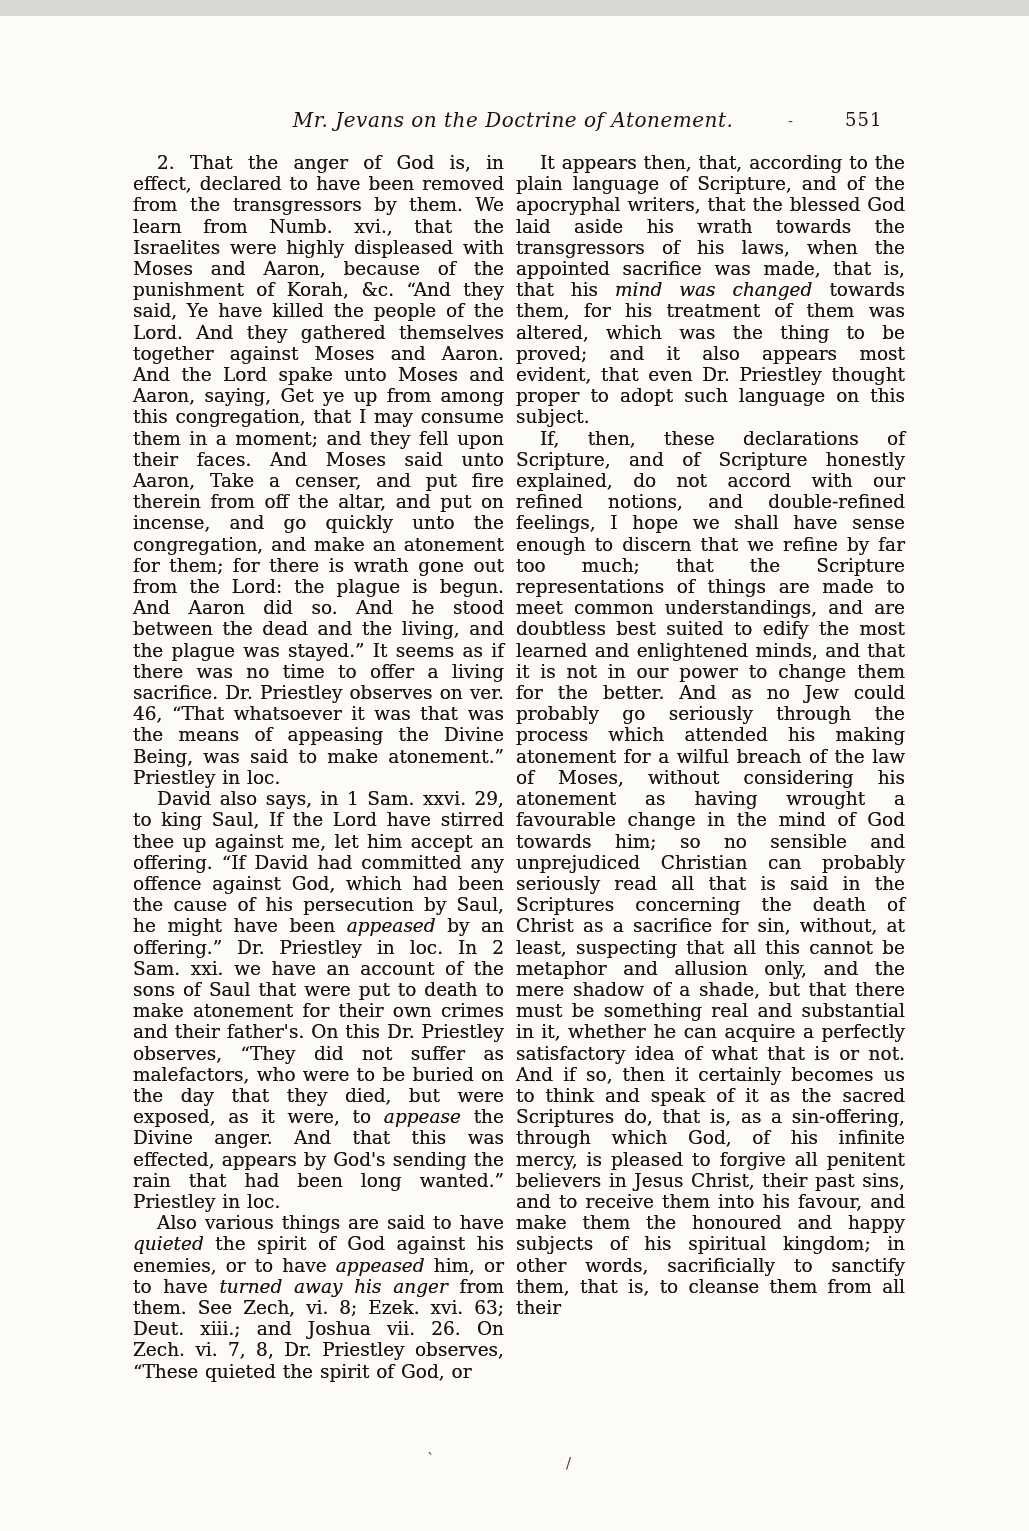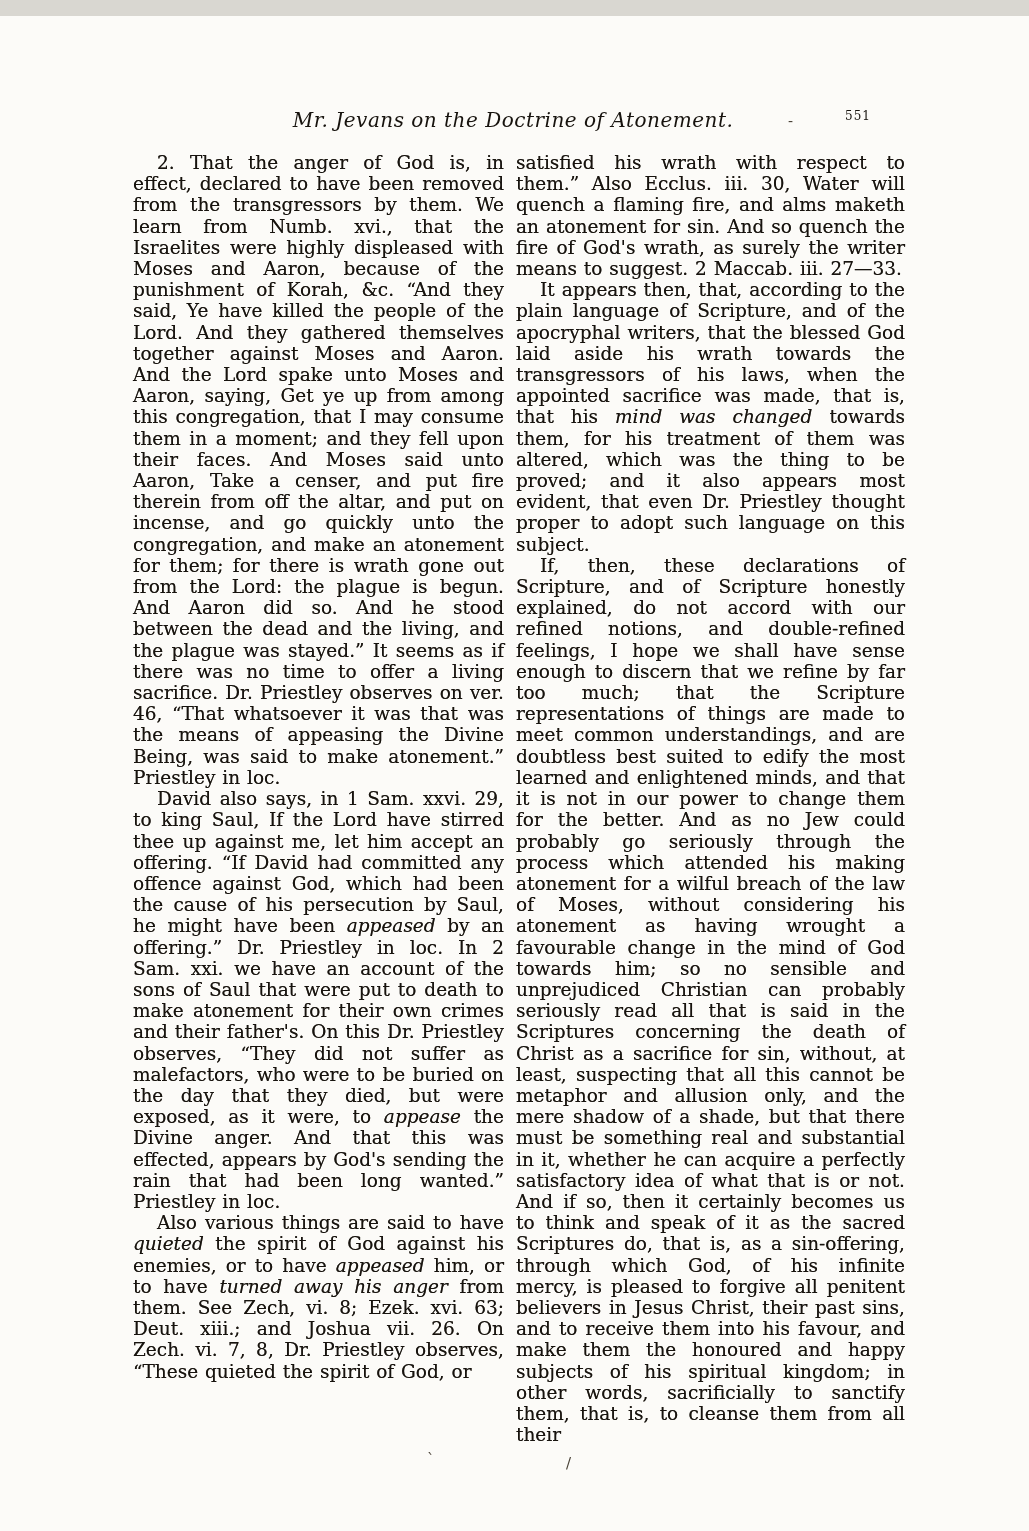--- a/index.html
+++ b/index.html
@@ -16,21 +16,21 @@
   .running-title{
     position:absolute;top:92px;left:133px;width:760px;
     text-align:center;
     font-style:italic;
     font-size:20px;
     letter-spacing:.5px;
     white-space:nowrap;
   }
   .page-number{
     position:absolute;top:93px;left:845px;
-    font-size:12px;letter-spacing:1px;
+    font-size:18px;letter-spacing:1px;
   }
   .columns{
     position:absolute;top:136px;left:133px;width:772px;
     display:flex;gap:12px;
   }
   .col{
     text-align:justify;
     font-size:18.5px;
     line-height:21.2px;
     word-spacing:1px;
@@ -58,21 +58,20 @@
   <div class="running-title">Mr. Jevans on the Doctrine of Atonement.</div>
   <div class="page-number">551</div>
 
   <div class="columns">
     <div class="col col-left" id="col-left">
         <p class="para indent"><span>2. That the anger of God is, in effect, declared to have been removed from the transgressors by them. We learn from Numb. xvi., that the Israelites were highly displeased with Moses and Aaron, because of the punishment of Korah, &amp;c. “And they said, Ye have killed the people of the Lord. And they gathered themselves together against Moses and Aaron. And the Lord spake unto Moses and Aaron, saying, Get ye up from among this congregation, that I may consume them in a moment; and they fell upon their faces. And Moses said unto Aaron, Take a censer, and put fire therein from off the altar, and put on incense, and go quickly unto the congregation, and make an atonement for them; for there is wrath gone out from the Lord: the plague is begun. And Aaron did so. And he stood between the dead and the living, and the plague was stayed.” It seems as if there was no time to offer a living sacrifice. Dr. Priestley observes on ver. 46, “That whatsoever it was that was the means of appeasing the Divine Being, was said to make atonement.” Priestley in loc.</span></p>
         <p class="para indent"><span>David also says, in 1 Sam. xxvi. 29, to king Saul, If the Lord have stirred thee up against me, let him accept an offering. “If David had committed any offence against God, which had been the cause of his persecution by Saul, he might have been </span><i>appeased</i><span> by an offering.” Dr. Priestley in loc. In 2 Sam. xxi. we have an account of the sons of Saul that were put to death to make atonement for their own crimes and their father's. On this Dr. Priestley observes, “They did not suffer as malefactors, who were to be buried on the day that they died, but were exposed, as it were, to </span><i>appease</i><span> the Divine anger. And that this was effected, appears by God's sending the rain that had been long wanted.” Priestley in loc.</span></p>
         <p class="para indent"><span>Also various things are said to have </span><i>quieted</i><span> the spirit of God against his enemies, or to have </span><i>appeased</i><span> him, or to have </span><i>turned away his anger</i><span> from them. See Zech, vi. 8; Ezek. xvi. 63; Deut. xiii.; and Joshua vii. 26. On Zech. vi. 7, 8, Dr. Priestley observes, “These quieted the spirit of God, or</span></p>
       </div>
     <div class="col col-right" id="col-right">
-        <p class="para"><span>satisfied his wrath with respect to them.” Also Ecclus. iii. 30, Water will quench a flaming fire, and alms maketh an atonement for sin. And so quench the fire of God's wrath, as surely the writer means to suggest. 2 Maccab. iii. 27—33.</span></p>
         <p class="para indent"><span>It appears then, that, according to the plain language of Scripture, and of the apocryphal writers, that the blessed God laid aside his wrath towards the transgressors of his laws, when the appointed sacrifice was made, that is, that his </span><i>mind was changed</i><span> towards them, for his treatment of them was altered, which was the thing to be proved; and it also appears most evident, that even Dr. Priestley thought proper to adopt such language on this subject.</span></p>
         <p class="para indent"><span>If, then, these declarations of Scripture, and of Scripture honestly explained, do not accord with our refined notions, and double-refined feelings, I hope we shall have sense enough to discern that we refine by far too much; that the Scripture representations of things are made to meet common understandings, and are doubtless best suited to edify the most learned and enlightened minds, and that it is not in our power to change them for the better. And as no Jew could probably go seriously through the process which attended his making atonement for a wilful breach of the law of Moses, without considering his atonement as having wrought a favourable change in the mind of God towards him; so no sensible and unprejudiced Christian can probably seriously read all that is said in the Scriptures concerning the death of Christ as a sacrifice for sin, without, at least, suspecting that all this cannot be metaphor and allusion only, and the mere shadow of a shade, but that there must be something real and substantial in it, whether he can acquire a perfectly satisfactory idea of what that is or not. And if so, then it certainly becomes us to think and speak of it as the sacred Scriptures do, that is, as a sin-offering, through which God, of his infinite mercy, is pleased to forgive all penitent believers in Jesus Christ, their past sins, and to receive them into his favour, and make them the honoured and happy subjects of his spiritual kingdom; in other words, sacrificially to sanctify them, that is, to cleanse them from all their</span></p>
       </div>
   </div>
 
   <div id="artifacts">
       <span class="artifact" style="left: 788px; top: 96px;">-</span>
       <span class="artifact" style="left: 427px; top: 1434px;">`</span>
       <span class="artifact" style="left: 566px; top: 1438px;">/</span>
     </div>

